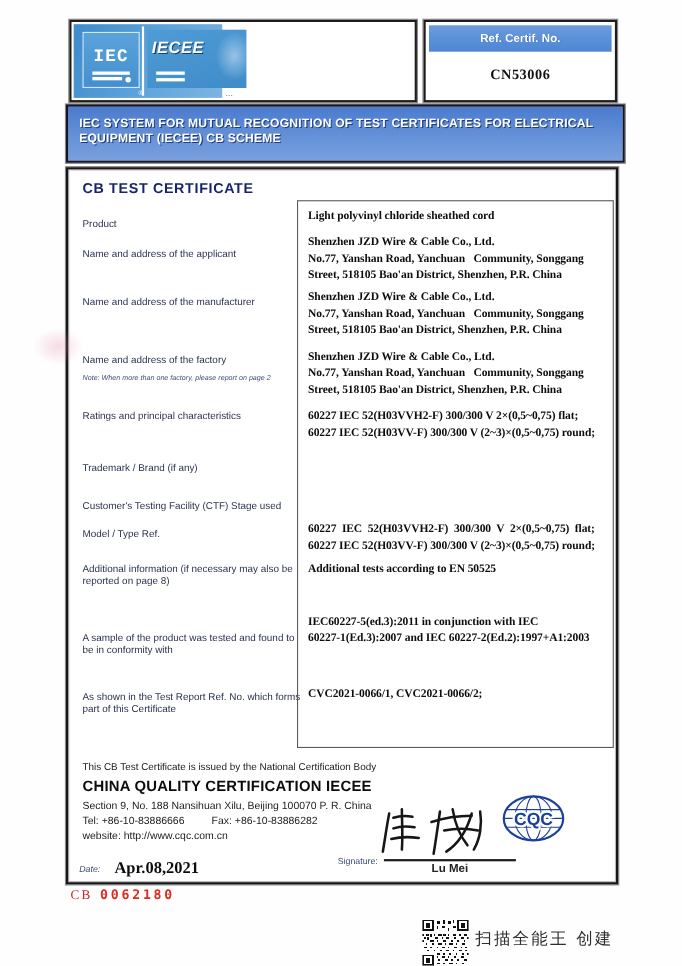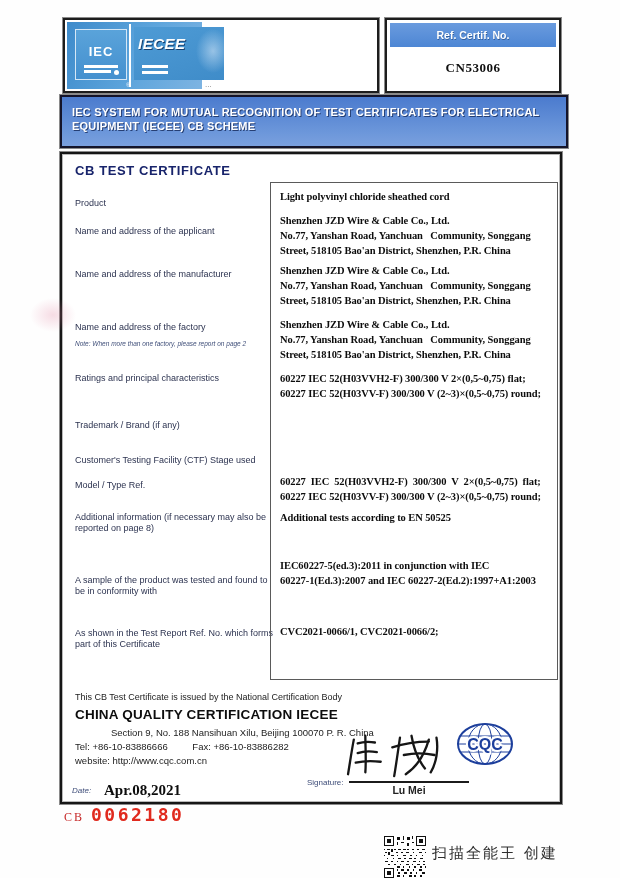--- a/index.html
+++ b/index.html
@@ -7,21 +7,21 @@
   .page{position:relative;width:620px;height:878px;background:#fefefe;overflow:hidden;}
 
   
   .logo-box{position:absolute;left:63px;top:18px;width:312px;height:71px;border:2px solid #1d1d1d;
     box-shadow:0 0 0 1px #8a8a8a;background:#fff;}
   .logo-panel{position:absolute;left:2px;top:2px;bottom:2px;width:135px;
     background:linear-gradient(115deg,#3e8bcb,#5ea5dc 55%,#7eb4e2);}
   .iec-square{position:absolute;left:8px;top:7px;width:50px;height:49px;
     background:linear-gradient(180deg,#5aa3da,#4490cf);border:1px solid #d5e7f6;
     display:flex;flex-direction:column;align-items:center;justify-content:center;}
-  .iec-text{color:#fff;font-weight:bold;font-size:13px;letter-spacing:1px;line-height:19px;}
+  .iec-text{color:#fff;font-weight:bold;font-size:16px;letter-spacing:1px;line-height:19px;font-family:Liberation Mono, monospace;}
   .iec-rule{position:relative;width:34px;height:3px;background:#fff;margin-top:4px;}
   .iec-rule::before{content:"";position:absolute;left:0;top:5px;width:27px;height:3px;background:#fff;}
   .iec-rule::after{content:"";position:absolute;left:30px;top:5px;width:5px;height:5px;border-radius:50%;background:#fff;}
   .logo-divider{position:absolute;left:62px;top:2px;bottom:2px;width:2px;background:#fff;}
   .iecee-square{position:absolute;left:67px;top:5px;width:62px;height:53px;
     background:linear-gradient(160deg,#4e9bd5,#3f8cc9);overflow:hidden;padding-left:28px;}
   .iecee-square::before{content:"";position:absolute;right:-6px;top:2px;width:34px;height:44px;
     background:radial-gradient(closest-side,rgba(220,235,250,.55),rgba(220,235,250,0));border-radius:50%;}
   .iecee-text{position:absolute;left:4px;top:8px;font-style:italic;font-weight:bold;font-size:15px;color:#fff;
     text-shadow:1px 1px 0 #17406f;letter-spacing:.5px;}
@@ -56,41 +56,41 @@
   .fnote{position:absolute;left:13px;top:186px;font-size:6.5px;font-style:italic;color:#41507a;}
 
   .valuebox{position:absolute;left:208px;top:28px;width:286px;height:496px;border:1px solid #5a5a5a;}
   .fvalue{position:absolute;left:9px;right:5px;font-family:"Liberation Serif",serif;font-weight:600;
     font-size:10.5px;line-height:15px;color:#0d0d0d;white-space:pre-wrap;letter-spacing:-.1px;}
   .v0{top:6px}.v1{top:30px}.v2{top:80px}.v3{top:134px}.v4{top:188px}.v5{top:240px}
   .v6{top:268px}.v7{top:291px}.v8{top:327px}.v9{top:375px}.v10{top:441px}
 
   .issued{position:absolute;left:13px;top:538px;font-size:9px;color:#222;}
   .ncb-name{position:absolute;left:13px;top:553px;font-size:13.5px;font-weight:bold;color:#0c0c0c;letter-spacing:.2px;}
-  .ncb-addr{position:absolute;left:13px;top:573px;font-size:9.5px;color:#1c1c1c;margin-left:36px;}
+  .ncb-addr{position:absolute;left:13px;top:573px;font-size:9.5px;color:#1c1c1c;}
   .ncb-telfax{position:absolute;left:13px;top:587px;font-size:9.5px;color:#1c1c1c;}
   .ncb-telfax .fax{margin-left:22px;}
   .ncb-web{position:absolute;left:13px;top:601px;font-size:9.5px;color:#1c1c1c;}
 
   .date-label{position:absolute;left:10px;top:632px;font-size:8px;font-style:italic;color:#3d4c78;}
   .date-value{position:absolute;left:42px;top:628px;font-family:"Liberation Serif",serif;font-weight:700;
     font-size:15px;color:#0d0d0d;text-align:right;}
 
   .sig-script{position:absolute;left:272px;top:576px;width:130px;height:50px;}
   .sig-label{position:absolute;left:245px;top:624px;font-size:8px;color:#3d4c78;}
   .sig-line{position:absolute;left:287px;top:627px;width:120px;border-top:2px solid #1b1b1b;}
   .sig-name{position:absolute;left:287px;top:630px;width:120px;text-align:center;font-size:10.5px;
     font-weight:bold;color:#222;}
 
   .cqc-logo{position:absolute;left:392px;top:562px;width:62px;height:56px;}
 
   
   .stamp{position:absolute;left:64px;top:804px;}
   .stamp-cb{color:#c62828;font-family:"Liberation Serif",serif;font-size:12px;letter-spacing:2px;margin-right:7px;}
-  .stamp-num{color:#e02a1e;font-family:"DejaVu Sans Mono",monospace;font-size:18px;font-weight:bold;letter-spacing:2.5px;}
+  .stamp-num{color:#e02a1e;font-family:"DejaVu Sans Mono",monospace;font-size:12px;font-weight:bold;letter-spacing:2.5px;}
 
   .qr{position:absolute;left:384px;top:836px;width:42px;height:42px;}
   .scan-note{position:absolute;left:432px;top:844px;font-size:15px;color:#2e2e2e;letter-spacing:2px;
     font-family:"DejaVu Sans","Liberation Sans",sans-serif;}
 
   .smudge{position:absolute;left:30px;top:298px;width:46px;height:34px;
     background:radial-gradient(closest-side,rgba(225,130,160,.28),rgba(225,130,160,0));}
 </style>
 </head>
 <body>

